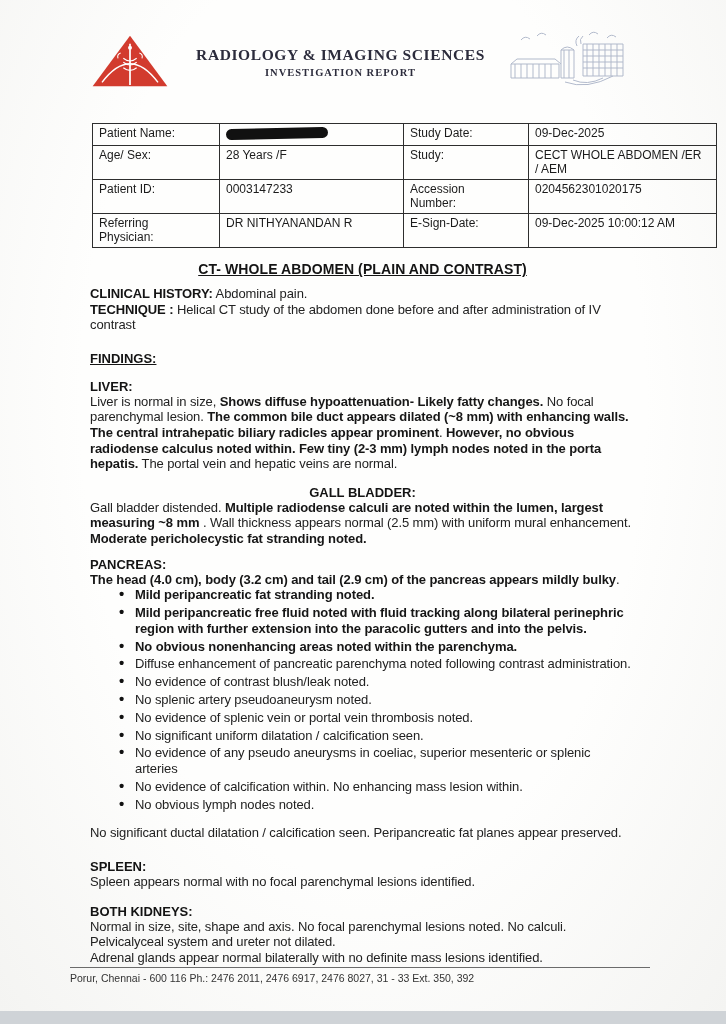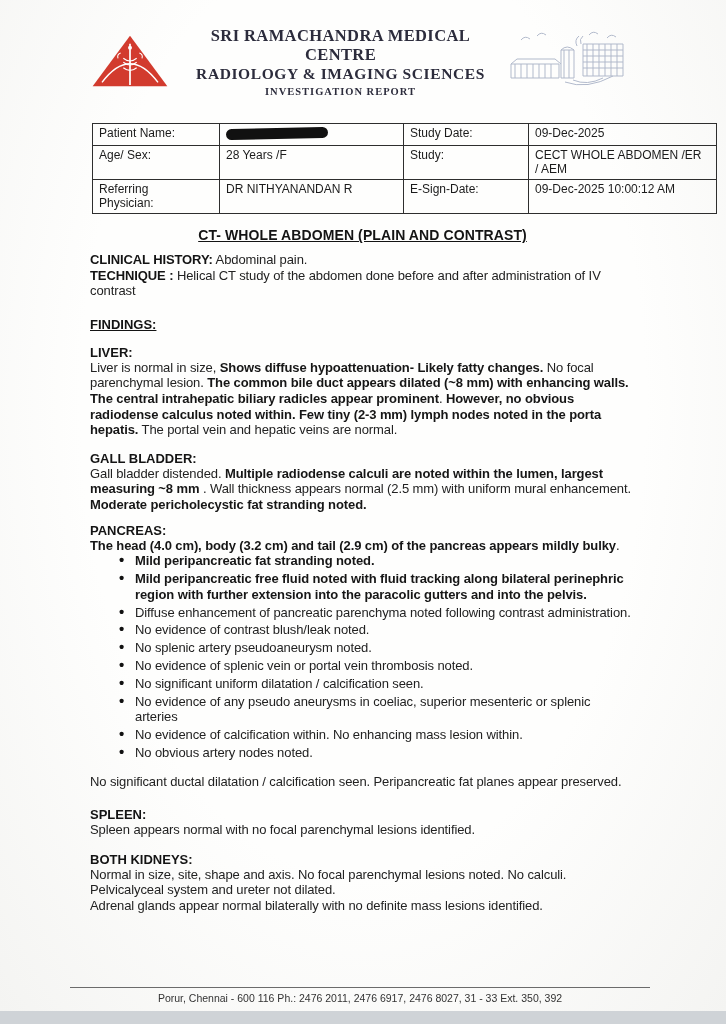--- a/index.html
+++ b/index.html
@@ -47,43 +47,43 @@
     margin-top:13px;text-align:center;
     font-size:14px;font-weight:700;letter-spacing:.1px;
     text-decoration:underline;color:#141414;
   }
   .body-txt{font-size:13px;line-height:15.6px;letter-spacing:-0.1px;color:#222;}
   .hist{margin-top:9px;}
   .lbl{font-weight:700;color:#141414;margin-top:21px;}
   .findings{margin-top:18px;font-size:13px;font-weight:700;text-decoration:underline;color:#141414;}
   .sec-h{font-size:13px;font-weight:700;color:#141414;}
   .mt-liver{margin-top:13px;}
-  .mt-gb{margin-top:13px;}
+  .mt-gb{margin-top:13px;text-align:center;}
   .mt-panc{margin-top:10px;}
   .mt-after{margin-top:13px;}
   .mt-spleen{margin-top:18px;}
   .mt-kid{margin-top:14px;}
   .b{font-weight:700;color:#161616;}
 
   ul.bullets{margin:0 0 0 28px;padding:0;list-style:none;}
   ul.bullets li{
     position:relative;padding-left:17px;
     font-size:13px;line-height:15.8px;letter-spacing:-0.1px;color:#222;
     margin-bottom:2px;
   }
   ul.bullets li::before{
     content:"\2022";position:absolute;left:1px;top:-1px;
     font-size:15px;font-weight:700;color:#111;
   }
 
   
   .footer{
-    position:absolute;left:70px;right:76px;bottom:7px;
+    position:absolute;left:70px;right:76px;bottom:27px;
     border-top:1px solid #6b6b6b;padding-top:4px;
-    text-align:center;font-size:10.5px;color:#333;letter-spacing:0;
+    font-size:10.5px;color:#333;letter-spacing:0;
   }
   .bottom-strip{position:absolute;left:0;right:0;bottom:0;height:13px;background:#cfd3d7;}
 </style>
 </head>
 <body>
 
 <div class="photo">
   <div class="page">
     <div class="content">
 
@@ -92,21 +92,20 @@
           <svg width="80" height="58" viewBox="0 0 120 84">
             <polygon points="60,4 116,80 4,80" fill="#d23b2e"></polygon>
             <path d="M18,74 Q60,18 102,74" stroke="#ffffff" stroke-width="2.2" fill="none"></path>
             <line x1="60" y1="16" x2="60" y2="78" stroke="#ffffff" stroke-width="2.6"></line>
             <circle cx="60" cy="22" r="3" fill="#ffffff"></circle>
             <path d="M50,38 q10,8 20,0 M50,52 q10,8 20,0 M70,44 q-10,8 -20,0" stroke="#ffffff" stroke-width="1.8" fill="none"></path>
             <path d="M46,30 q-6,2 -4,8 M74,30 q6,2 4,8" stroke="#ffffff" stroke-width="1.6" fill="none"></path>
           </svg>
         </div>
         <div class="titles">
-          <div class="t1">SRI RAMACHANDRA MEDICAL CENTRE</div>
           <div class="t2">RADIOLOGY &amp; IMAGING SCIENCES</div>
           <div class="t3">INVESTIGATION REPORT</div>
         </div>
         <div class="sketch">
           <svg width="132" height="58" viewBox="0 0 132 58" fill="none">
             <g stroke="#a9b2c6" stroke-width="1" opacity="0.9">
               <path d="M18,10 q4,-5 9,-1 M34,6 q4,-5 9,-1 M86,5 q4,-5 9,-1 M104,8 q4,-5 9,-1"></path>
               <path d="M8,34 h48 v14 h-48 z"></path>
               <path d="M12,34 v14 M18,34 v14 M24,34 v14 M30,34 v14 M36,34 v14 M42,34 v14 M48,34 v14"></path>
               <path d="M8,34 l6,-5 h38 l6,5"></path>
@@ -130,20 +129,26 @@
           <td class="c3">Study Date:</td>
           <td class="c4">09-Dec-2025</td>
         </tr>
         <tr>
           <td class="c1">Age/ Sex:</td>
           <td class="c2">28 Years /F</td>
           <td class="c3">Study:</td>
           <td class="c4">CECT WHOLE ABDOMEN /ER / AEM</td>
         </tr>
         <tr>
+          <td class="c1">Patient ID:</td>
+          <td class="c2">0003147233</td>
+          <td class="c3">Accession Number:</td>
+          <td class="c4">0204562301020175</td>
+        </tr>
+        <tr>
           <td class="c1">Referring Physician:</td>
           <td class="c2">DR NITHYANANDAN R</td>
           <td class="c3">E-Sign-Date:</td>
           <td class="c4">09-Dec-2025 10:00:12 AM</td>
         </tr>
       </tbody>
         </table>
 
       <div class="rpt-title">CT- WHOLE ABDOMEN (PLAIN AND CONTRAST)</div>
 
@@ -158,28 +163,29 @@
       <div class="body-txt"><span>Liver is normal in size, </span><span class="b">Shows diffuse hypoattenuation- Likely fatty changes.</span><span> No focal parenchymal lesion. </span><span class="b">The common bile duct appears dilated (~8 mm) with enhancing walls. The central intrahepatic biliary radicles appear prominent</span><span>. </span><span class="b">However, no obvious radiodense calculus noted within. Few tiny (2-3 mm) lymph nodes noted in the porta hepatis.</span><span> The portal vein and hepatic veins are normal.</span></div>
 
       <div class="sec-h mt-gb">GALL BLADDER:</div>
       <div class="body-txt"><span>Gall bladder distended. </span><span class="b">Multiple radiodense calculi are noted within the lumen, largest measuring ~8 mm</span><span> . Wall thickness appears normal (2.5 mm) with uniform mural enhancement. </span><span class="b">Moderate pericholecystic fat stranding noted.</span></div>
 
       <div class="sec-h mt-panc">PANCREAS:</div>
       <div class="body-txt"><span class="b">The head (4.0 cm), body (3.2 cm) and tail (2.9 cm) of the pancreas appears mildly bulky</span><span>.</span></div>
       <ul class="bullets">
         <li><span><span class="b">Mild peripancreatic fat stranding noted.</span></span></li>
         <li><span><span class="b">Mild peripancreatic free fluid noted with fluid tracking along bilateral perinephric region with further extension into the paracolic gutters and into the pelvis.</span></span></li>
+        <li><span><span class="b">No obvious nonenhancing areas noted within the parenchyma.</span></span></li>
         <li><span><span>Diffuse enhancement of pancreatic parenchyma noted following contrast administration.</span></span></li>
         <li><span><span>No evidence of contrast blush/leak noted.</span></span></li>
         <li><span><span>No splenic artery pseudoaneurysm noted.</span></span></li>
         <li><span><span>No evidence of splenic vein or portal vein thrombosis noted.</span></span></li>
         <li><span><span>No significant uniform dilatation / calcification seen.</span></span></li>
         <li><span><span>No evidence of any pseudo aneurysms in coeliac, superior mesenteric or splenic arteries</span></span></li>
         <li><span><span>No evidence of calcification within. No enhancing mass lesion within.</span></span></li>
-        <li><span><span>No obvious artery nodes noted.</span></span></li>
+        <li><span><span>No obvious lymph nodes noted.</span></span></li>
       </ul>
       <div class="body-txt mt-after">No significant ductal dilatation / calcification seen. Peripancreatic fat planes appear preserved.</div>
 
       <div class="sec-h mt-spleen">SPLEEN:</div>
       <div class="body-txt">Spleen appears normal with no focal parenchymal lesions identified.</div>
 
       <div class="sec-h mt-kid">BOTH KIDNEYS:</div>
       <div class="body-txt">
         <span>Normal in size, site, shape and axis. No focal parenchymal lesions noted. No calculi.</span><br>
         <span>Pelvicalyceal system and ureter not dilated.</span><br>

